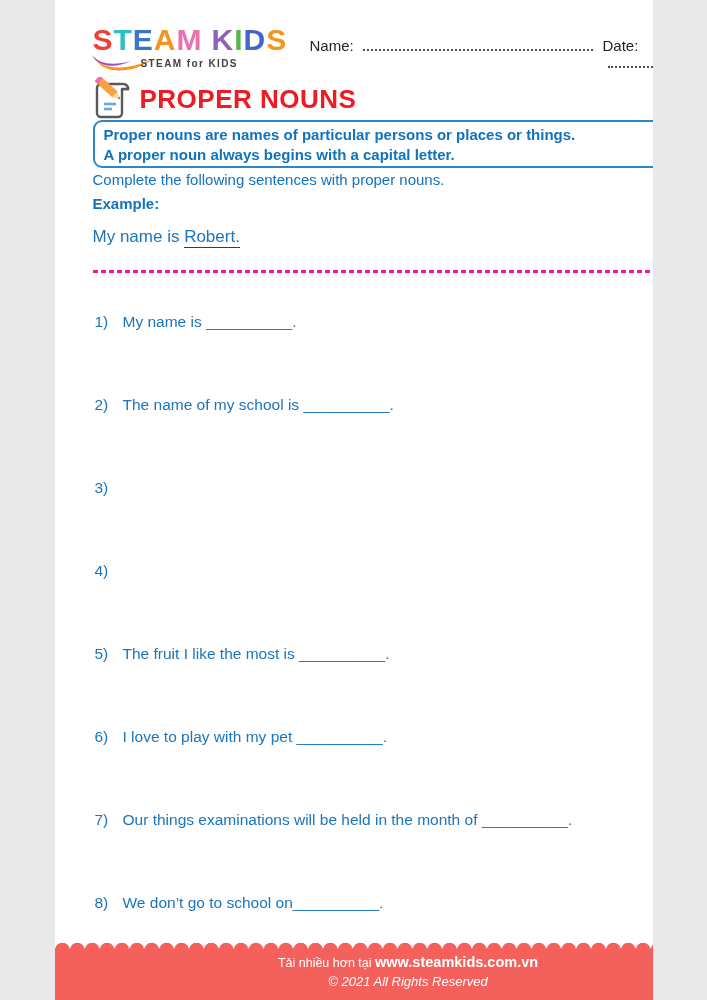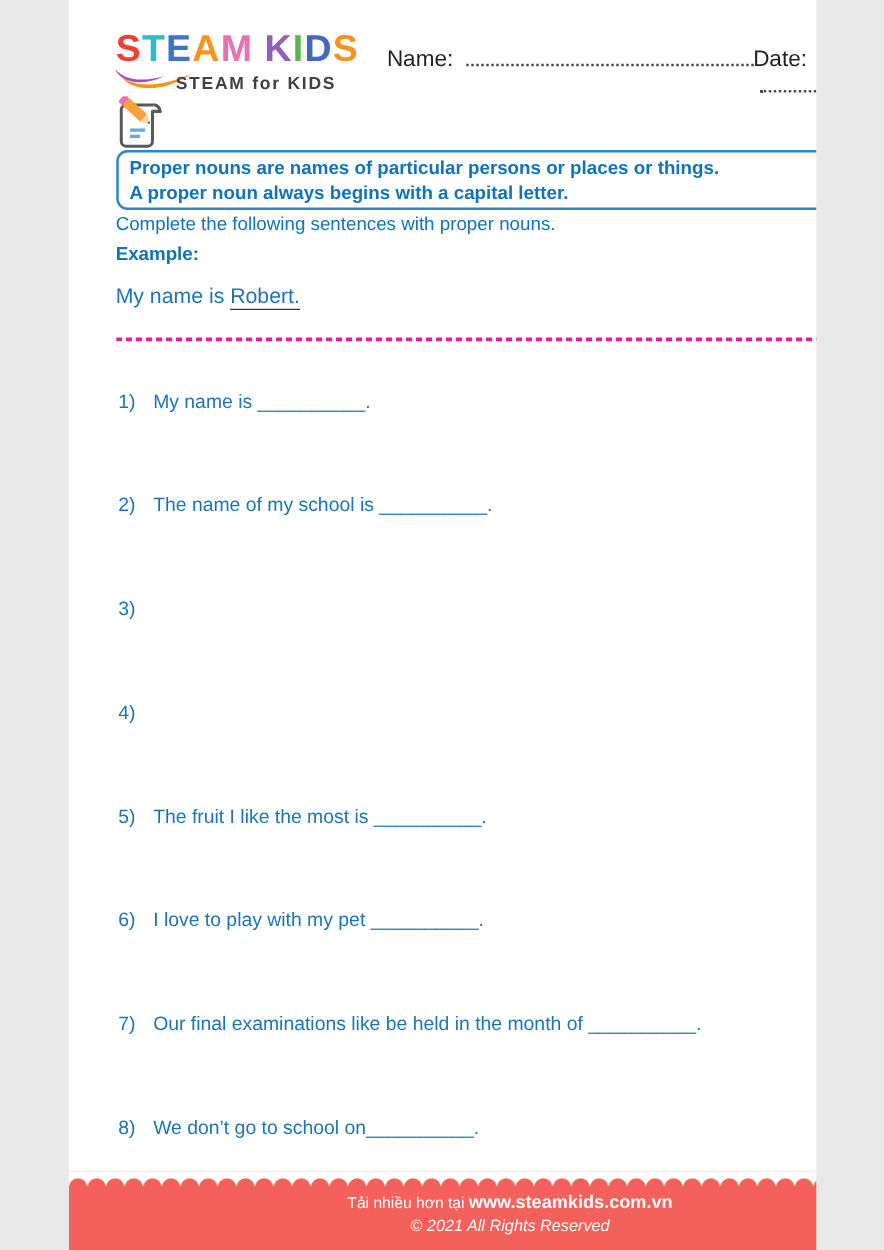--- a/index.html
+++ b/index.html
@@ -5,22 +5,22 @@
   html,body{margin:0;padding:0;background:#e9e9e9;}
   #page{
     position:relative;width:598px;height:1000px;margin:0 auto;
     background:#ffffff;overflow:hidden;
     font-family:"Liberation Sans",sans-serif;
   }
   
   #logo-text{position:absolute;left:38px;top:24px;font-size:30px;font-weight:800;letter-spacing:1px;line-height:32px;}
   #logo-text .word-gap{margin-left:9px;}
   #logo-swoosh{position:absolute;left:36px;top:54px;}
-  #logo-tagline{position:absolute;left:86px;top:58px;font-size:14px;font-weight:bold;color:#414042;letter-spacing:1.4px;}
-  .field-row{position:absolute;top:37px;font-size:18px;color:#231f20;}
+  #logo-tagline{position:absolute;left:86px;top:58px;font-size:10px;font-weight:bold;color:#414042;letter-spacing:1.4px;}
+  .field-row{position:absolute;top:37px;font-size:15px;color:#231f20;}
   #name-field{left:255px;}
   #date-field{left:548px;}
   .dotted-line{display:inline-block;border-bottom:2px dotted #4d4d4d;height:12px;margin-left:5px;}
   #name-line{width:230px;}
   #date-line{width:76px;}
   
   #title-icon{position:absolute;left:36px;top:77px;}
   #page-title{position:absolute;left:85px;top:84px;font-size:26px;font-weight:800;color:#ed1c24;letter-spacing:.5px;}
   #ab-book-icon{position:absolute;left:608px;top:55px;}
   
@@ -81,20 +81,21 @@
     <path d="M32,7 a5,5 0 0 1 5,5 h-6" fill="#ffffff" stroke="#58595b" stroke-width="2.4"></path>
     <line x1="13" y1="27" x2="25" y2="27" stroke="#6aa9dd" stroke-width="2.6"></line>
     <line x1="13" y1="32" x2="21" y2="32" stroke="#6aa9dd" stroke-width="2.6"></line>
     <g transform="rotate(42 18 12)">
       <rect x="2" y="8" width="5" height="8" rx="1.5" fill="#f06eaa"></rect>
       <rect x="7" y="8" width="19" height="8" fill="#f9a13a"></rect>
       <polygon points="26,8 33,12 26,16" fill="#f6d7a8"></polygon>
       <polygon points="31,10.8 33,12 31,13.2" fill="#58595b"></polygon>
     </g>
   </svg>
+  <div id="page-title">PROPER NOUNS</div>
 
   <svg id="ab-book-icon" width="58" height="68" viewBox="0 0 58 68">
     <line x1="28" y1="8" x2="30" y2="3" stroke="#6b4423" stroke-width="2"></line>
     <ellipse cx="36" cy="5" rx="7" ry="3" fill="#62b746" transform="rotate(-18 36 5)"></ellipse>
     <circle cx="27" cy="15" r="10" fill="#e8413c"></circle>
     <g transform="rotate(-38 44 54)">
       <rect x="32" y="50" width="22" height="7" rx="1" fill="#1d9e9a"></rect>
       <rect x="30" y="50" width="4" height="7" fill="#146f6c"></rect>
       <polygon points="54,50 60,53.5 54,57" fill="#f4c98c"></polygon>
     </g>
@@ -140,21 +141,21 @@
   <div class="question" style="top:644px">
     <span class="q-num">5)</span>
     <span>The fruit I like the most is __________.</span>
   </div>
   <div class="question" style="top:727px">
     <span class="q-num">6)</span>
     <span>I love to play with my pet __________.</span>
   </div>
   <div class="question" style="top:810px">
     <span class="q-num">7)</span>
-    <span>Our final examinations like be held in the month of __________.</span>
+    <span>Our things examinations will be held in the month of __________.</span>
   </div>
   <div class="question" style="top:893px">
     <span class="q-num">8)</span>
     <span>We don’t go to school on__________.</span>
   </div>
 
   <div id="footer-scallops"></div>
   <div id="footer-body">
     <div id="footer-line1">
       <span>Tải nhiều hơn tại</span>

